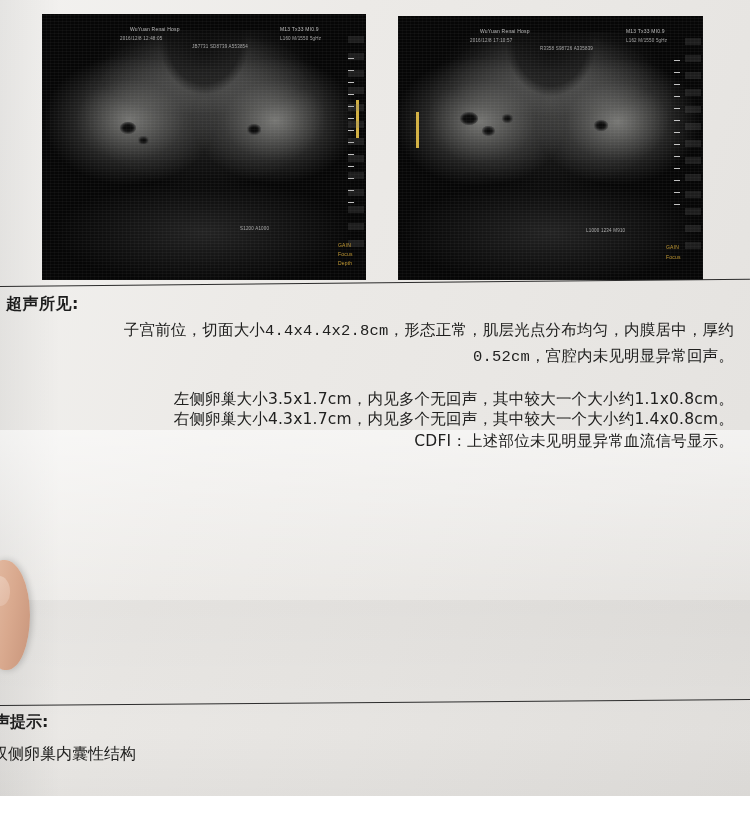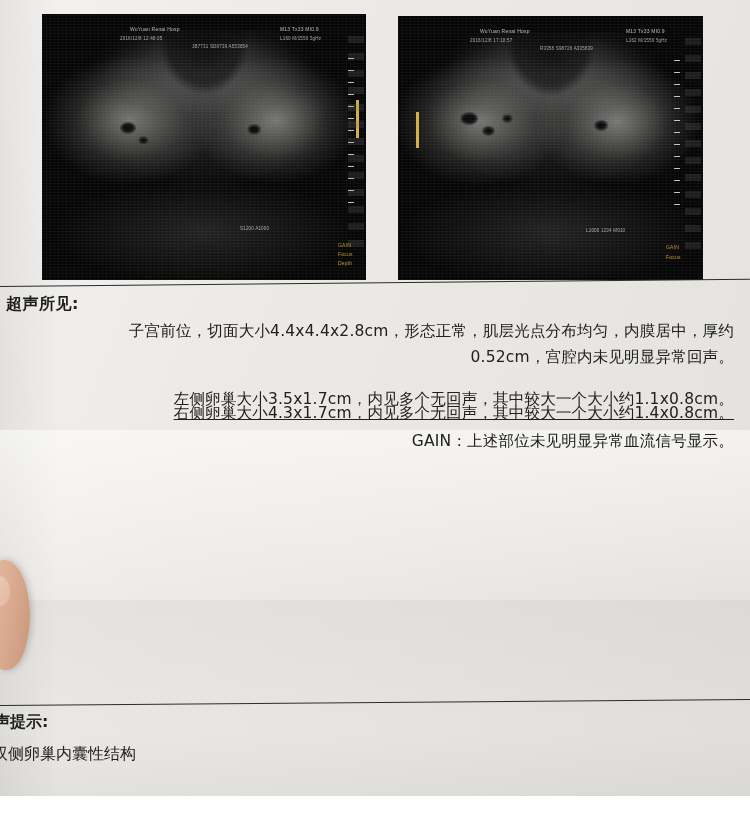--- a/index.html
+++ b/index.html
@@ -158,23 +158,23 @@
     position: absolute;
     left: 34px;
     width: 700px;
     font-family: "DejaVu Sans", sans-serif;
     font-size: 15.5px;
     color: #20201f;
     line-height: 26px;
     letter-spacing: .2px;
     white-space: pre-wrap;
   }
-  .para.p1 { top: 32px; text-indent: 28px; left: 28px; width: 706px; }
+  .para.p1 { top: 32px; text-indent: 28px; left: 28px; width: 706px; font-family: Liberation Mono, monospace; }
   .para.p2 { top: 100px; text-indent: 28px; }
-  .para.p3 { top: 114px; text-indent: 28px; text-decoration: underline; }
+  .para.p3 { top: 120px; text-indent: 28px; }
   .para.p4 { top: 142px; text-indent: 6px; }
 
   
   .rule.bottom { top: 705px; transform: rotate(-0.45deg); transform-origin: left center; }
   .bottom-title {
     position: absolute;
     left: -6px;
     top: 712px;
     font-family: "DejaVu Sans", sans-serif;
     font-weight: bold;
@@ -266,21 +266,21 @@
 
   <div class="paper-shade-1"></div>
   <div class="paper-shade-2"></div>
 
   <div class="report">
     <div class="rule top"></div>
     <div class="section-title">超声所见:</div>
     <div class="para p1">子宫前位，切面大小4.4x4.4x2.8cm，形态正常，肌层光点分布均匀，内膜居中，厚约0.52cm，宫腔内未见明显异常回声。</div>
     <div class="para p2">左侧卵巢大小3.5x1.7cm，内见多个无回声，其中较大一个大小约1.1x0.8cm。</div>
     <div class="para p3">右侧卵巢大小4.3x1.7cm，内见多个无回声，其中较大一个大小约1.4x0.8cm。</div>
-    <div class="para p4">GAIN：上述部位未见明显异常血流信号显示。</div>
+    <div class="para p4">CDFI：上述部位未见明显异常血流信号显示。</div>
   </div>
 
   <div class="finger">
     <div class="nail"></div>
   </div>
 
   <div class="rule bottom"></div>
   <div class="bottom-title">声提示:</div>
   <div class="bottom-text">双侧卵巢内囊性结构</div>
 

